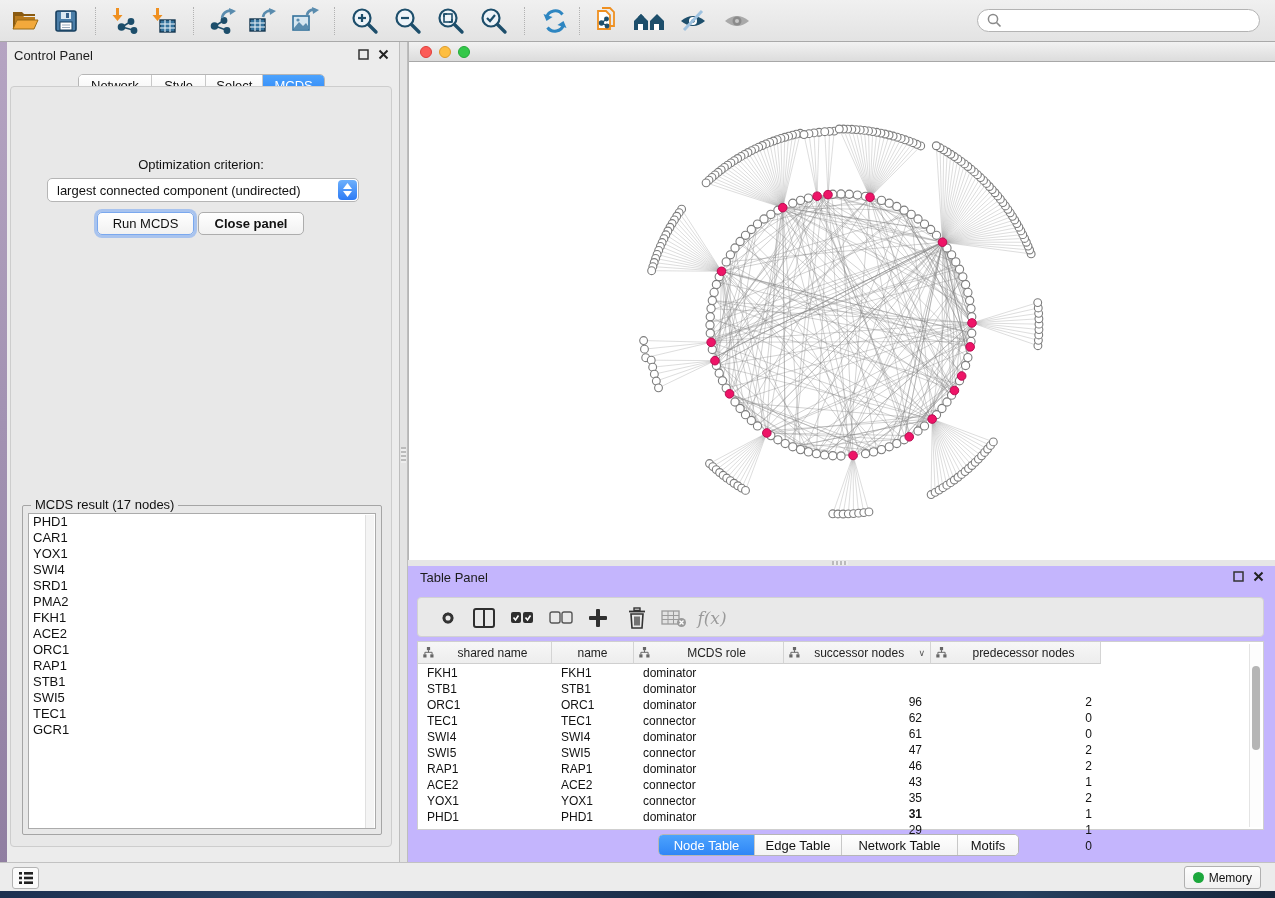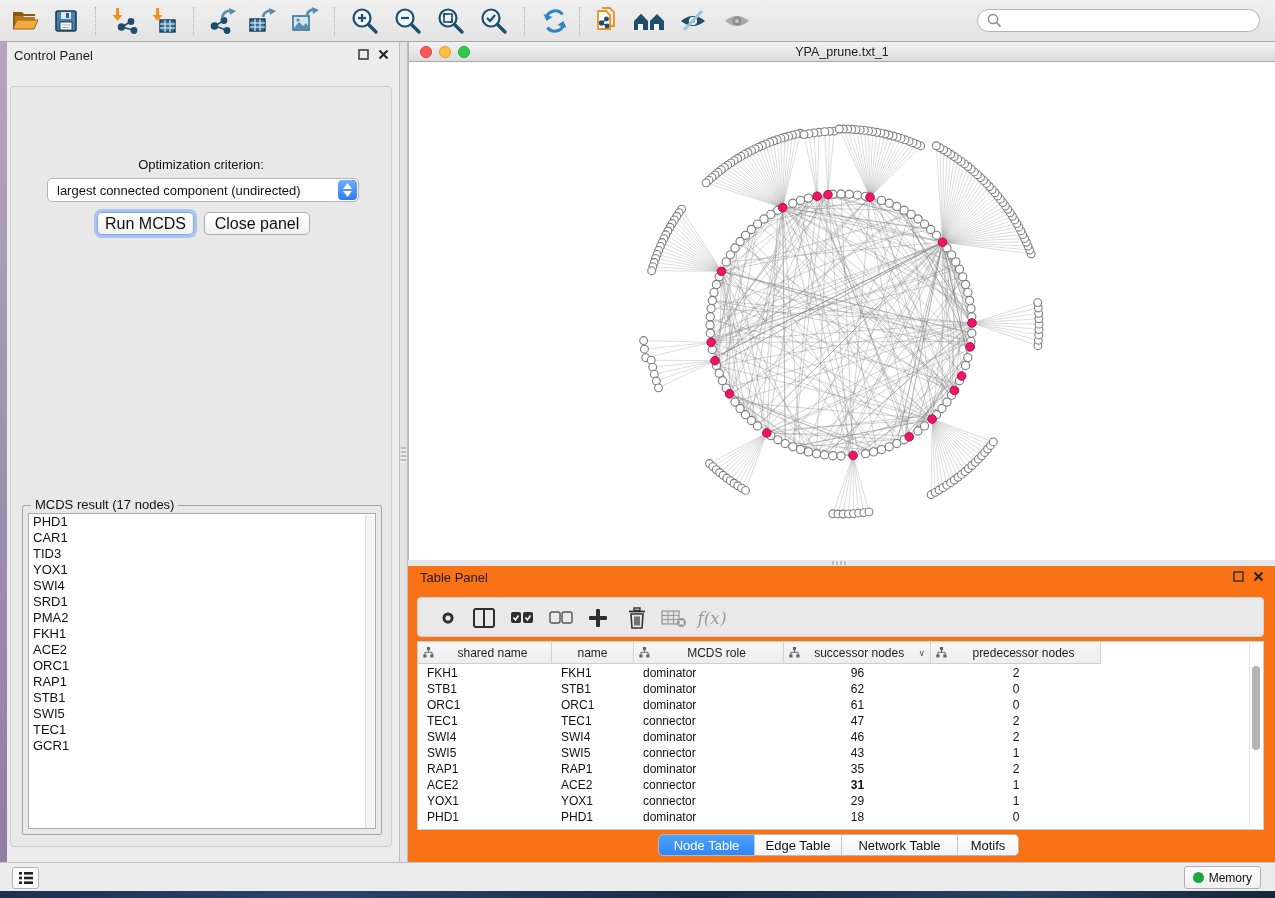--- a/index.html
+++ b/index.html
@@ -41,25 +41,25 @@
   .tab.active { background:linear-gradient(180deg,#4da3fd,#2f86f6); color:#fff; }
   #opt-label { position:absolute; left:0; top:70px; width:100%; text-align:center;
     font-size:13px; color:#111; }
   #criterion { position:absolute; left:36px; top:91px; width:312px; height:24px; background:#fff;
     border:1px solid #b5b5b5; border-radius:5px; font-size:13px; color:#111;
     display:flex; align-items:center; padding-left:9px; }
   #criterion .stepper { position:absolute; right:1px; top:1px; width:19px; height:20px;
     border-radius:4px; background:linear-gradient(180deg,#6db0fc,#2d7bf5);
     display:flex; flex-direction:column; align-items:center; justify-content:center; gap:2px; }
   .btn { position:absolute; height:23px; background:linear-gradient(180deg,#ffffff,#f1f1f1);
-    border:1px solid #adadad; border-radius:5px; font-size:16px; color:#111;
+    border:1px solid #adadad; border-radius:5px; font-size:13px; color:#111;
     display:flex; align-items:center; justify-content:center; }
   #run-btn { left:86px; top:125px; width:97px; border-color:#7aa8ee;
     box-shadow:0 0 0 3px rgba(90,150,246,.45); }
-  #close-btn { left:193px; top:125px; width:106px; }
+  #close-btn { left:187px; top:125px; width:106px;font-weight:bold; }
   #result-fieldset { position:absolute; left:11px; top:418px; width:360px; height:330px;
     border:1px solid #a5a5a5; border-radius:2px; }
   #result-legend { position:absolute; left:8px; top:-9px; background:#e8e8e8; padding:0 4px;
     font-size:13px; color:#111; }
   #result-list { position:absolute; left:5px; top:7px; width:348px; height:316px; background:#fff;
     border:1px solid #ababab; overflow:hidden; }
   #result-scroll { position:absolute; right:1px; top:1px; width:9px; height:314px;
     background:#f4f4f4; border-left:1px solid #e0e0e0; }
   .mcds-item { font-size:13px; line-height:16px; color:#111; padding-left:4px; }
 
@@ -75,38 +75,38 @@
   
   #net-frame { left:408px; top:42px; width:867px; height:518px; background:#fff;
     border-left:1px solid #b5b5b5; }
   #net-titlebar { position:absolute; left:0; top:0; width:100%; height:20px;
     background:linear-gradient(180deg,#f2f2f2,#dcdcdc); border-bottom:1px solid #a8a8a8; }
   .light { position:absolute; top:4px; width:12px; height:12px; border-radius:50%; }
   #net-title { position:absolute; top:3px; width:100%; text-align:center; font-size:12.5px; color:#222; }
   #net-canvas { position:absolute; left:0; top:21px; width:867px; height:497px; background:#fff; }
 
   
-  #table-panel { left:408px; top:566px; width:867px; height:296px; background:#f97316; }
+  #table-panel { left:408px; top:566px; width:867px; height:296px; background:#c4b5fd; }
   #tp-toolbar { position:absolute; left:9px; top:31px; width:847px; height:40px;
     background:#e9e9e9; border:1px solid #d2d2d2; border-radius:4px; }
   .tp-ico { position:absolute; top:6px; width:28px; height:28px; display:flex;
     align-items:center; justify-content:center; }
   #fx-label { font-family:"DejaVu Serif",serif; font-style:italic; font-size:17px; color:#9a9a9a; }
   #tbl { position:absolute; left:9px; top:75px; width:847px; height:189px; background:#fff;
     border:1px solid #cfcfcf; }
   .hdr-cell { position:absolute; top:0; height:22px; background:linear-gradient(180deg,#f7f7f7,#ededed);
     border-right:1px solid #d4d4d4; border-bottom:1px solid #cfcfcf;
     display:flex; align-items:center; font-size:12px; color:#222; }
   .hdr-cell .hlabel { flex:1; text-align:center; }
   .hdr-ico { margin-left:5px; }
   .sort-chev { font-size:9px; color:#555; margin-right:5px; }
   #rows { position:absolute; left:0; top:23px; width:830px; }
   .trow { position:relative; height:16px; }
   .tcell { position:absolute; top:0; height:16px; font-size:12px; color:#111; line-height:16px; }
-  .tcell.num { text-align:center; }
+  .tcell.num { text-align:right;margin-top:29px; }
   #tbl-scroll { position:absolute; right:2px; top:2px; width:12px; height:183px; background:#fdfdfd;
     border-left:1px solid #e4e4e4; }
   #tbl-thumb { position:absolute; left:1.5px; top:22px; width:8px; height:84px;
     background:#b5b5b5; border-radius:4px; }
   #tp-tabs { position:absolute; left:250px; top:268px; }
 
   
   #status-bar { left:0; top:862px; width:1275px; height:29px; background:#ececec;
     border-top:1px solid #c2c2c2; }
   #status-list-btn { position:absolute; left:12px; top:4px; width:27px; height:22px;
@@ -293,20 +293,26 @@
   <div style="position:absolute;left:7px;top:6px" class="panel-title">Control Panel</div>
   <div class="win-btns" style="right:10px;top:7px">
     <svg width="11" height="11" viewBox="0 0 11 11">
         <rect x="1" y="1" width="9" height="9" fill="none" stroke="#333" stroke-width="1.5"></rect>
       </svg>
     <svg width="11" height="11" viewBox="0 0 11 11">
         <path d="M1.5 1.5l8 8M9.5 1.5l-8 8" stroke="#222" stroke-width="2"></path>
       </svg>
   </div>
 
+  <div class="tabset" style="left:71px;top:32px;width:247px">
+    <div class="tab" style="width:73px">Network</div>
+    <div class="tab" style="width:55px">Style</div>
+    <div class="tab" style="width:57px">Select</div>
+    <div class="tab active" style="width:61px">MCDS</div>
+  </div>
 
   <div id="cp-box">
     <div id="criterion">
       <span>largest connected component (undirected)</span>
       <span class="stepper">
         <svg width="9" height="6" viewBox="0 0 9 6">
             <path d="M4.5 0L9 6H0z" fill="#fff"></path>
           </svg>
         <svg width="9" height="6" viewBox="0 0 9 6">
             <path d="M4.5 6L0 0h9z" fill="#fff"></path>
@@ -316,21 +322,20 @@
     <div id="opt-label">Optimization criterion:</div>
     <div class="btn" id="run-btn">Run MCDS</div>
     <div class="btn" id="close-btn">Close panel</div>
 
     <div id="result-fieldset">
       <span id="result-legend">MCDS result (17 nodes)</span>
       <div id="result-list">
         <div id="result-scroll"></div>
       <div class="mcds-item">PHD1</div>
           <div class="mcds-item">CAR1</div>
-          <div class="mcds-item">TID3</div>
           <div class="mcds-item">YOX1</div>
           <div class="mcds-item">SWI4</div>
           <div class="mcds-item">SRD1</div>
           <div class="mcds-item">PMA2</div>
           <div class="mcds-item">FKH1</div>
           <div class="mcds-item">ACE2</div>
           <div class="mcds-item">ORC1</div>
           <div class="mcds-item">RAP1</div>
           <div class="mcds-item">STB1</div>
           <div class="mcds-item">SWI5</div>
@@ -343,21 +348,20 @@
 
 <div id="v-split" class="abs">
     <div id="v-grip"></div>
   </div>
 
 <div id="net-frame" class="abs">
   <div id="net-titlebar">
     <span class="light" style="left:11px;background:#fc5b57;border:1px solid #df3e3a"></span>
     <span class="light" style="left:30px;background:#fdbe41;border:1px solid #de9c2b"></span>
     <span class="light" style="left:49px;background:#34c84a;border:1px solid #23a939"></span>
-    <div id="net-title">YPA_prune.txt_1</div>
   </div>
   <div id="net-canvas">
     <svg id="net-svg" width="867" height="497">
         <line x1="408.1271461605287" y1="133.19360710912196" x2="562.7415014241036" y2="253.77444194165994" stroke="rgba(130,130,130,0.55)" stroke-width="0.65"></line>
         <line x1="408.1271461605287" y1="133.19360710912196" x2="553.800719651361" y2="213.77568359830718" stroke="rgba(130,130,130,0.55)" stroke-width="0.65"></line>
         <line x1="408.1271461605287" y1="133.19360710912196" x2="560.6796298454582" y2="286.54695221072996" stroke="rgba(130,130,130,0.55)" stroke-width="0.65"></line>
         <line x1="408.1271461605287" y1="133.19360710912196" x2="383.7756835983072" y2="383.80071965136096" stroke="rgba(130,130,130,0.55)" stroke-width="0.65"></line>
         <line x1="408.1271461605287" y1="133.19360710912196" x2="302.0329741278034" y2="278.41865359692383" stroke="rgba(130,130,130,0.55)" stroke-width="0.65"></line>
         <line x1="408.1271461605287" y1="133.19360710912196" x2="326.0187737368819" y2="185.00013194968602" stroke="rgba(130,130,130,0.55)" stroke-width="0.65"></line>
         <line x1="408.1271461605287" y1="133.19360710912196" x2="305.11560589214935" y2="229.42162478140403" stroke="rgba(130,130,130,0.55)" stroke-width="0.65"></line>

